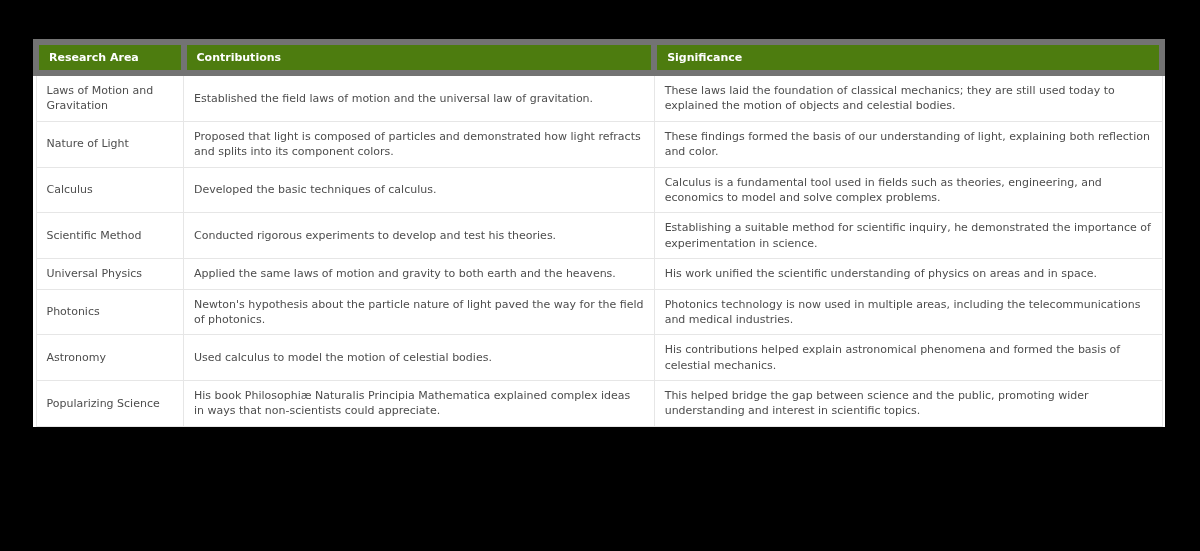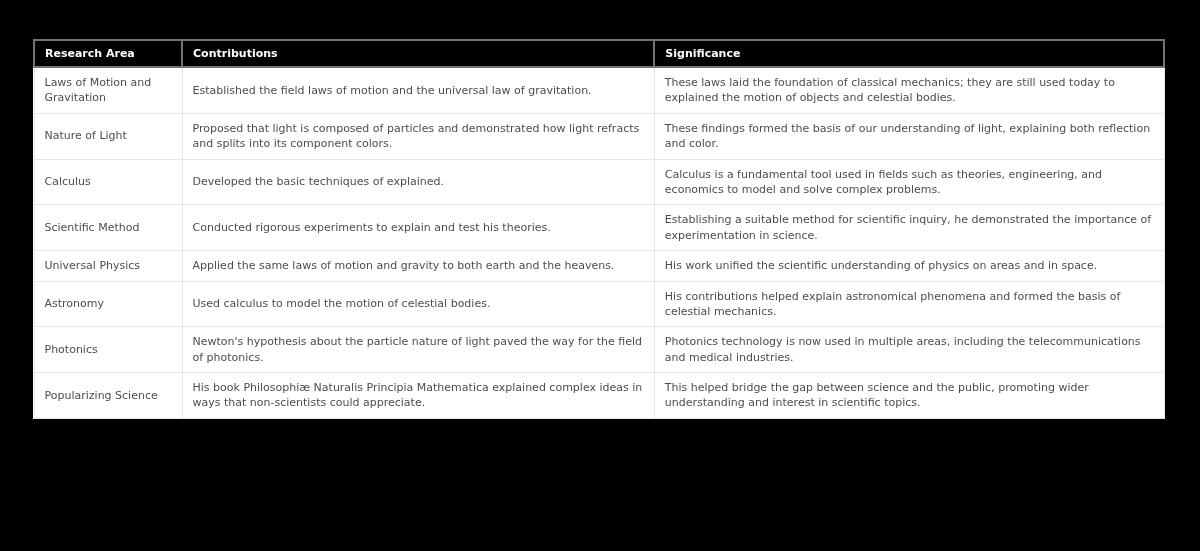--- a/index.html
+++ b/index.html
@@ -37,27 +37,27 @@
     margin-top: 3px;
     width: 100%;
     border-collapse: collapse;
     background: #ffffff;
     table-layout: fixed;
   }
   table.data-table col.c1 { width: 13.1%; }
   table.data-table col.c2 { width: 41.8%; }
   table.data-table col.c3 { width: 45.1%; }
   table.data-table th {
-    background: #000000;
+    background: #4d7c0f;
     color: #ffffff;
     font-size: 11px;
     font-weight: 700;
     text-align: left;
     padding: 6px 10px;
-    border: 2px solid #737373;
+    border: 6px solid #737373;
   }
   table.data-table td {
     color: #4d4d4d;
     font-size: 11px;
     line-height: 1.4;
     padding: 7px 10px;
     border: 1px solid #e6e6e6;
     vertical-align: middle;
     word-wrap: break-word;
   }
@@ -89,42 +89,42 @@
           <td>Established the field laws of motion and the universal law of gravitation.</td>
           <td>These laws laid the foundation of classical mechanics; they are still used today to explained the motion of objects and celestial bodies.</td>
         </tr>
         <tr>
           <td>Nature of Light</td>
           <td>Proposed that light is composed of particles and demonstrated how light refracts and splits into its component colors.</td>
           <td>These findings formed the basis of our understanding of light, explaining both reflection and color.</td>
         </tr>
         <tr>
           <td>Calculus</td>
-          <td>Developed the basic techniques of explained.</td>
+          <td>Developed the basic techniques of calculus.</td>
           <td>Calculus is a fundamental tool used in fields such as theories, engineering, and economics to model and solve complex problems.</td>
         </tr>
         <tr>
           <td>Scientific Method</td>
-          <td>Conducted rigorous experiments to explain and test his theories.</td>
+          <td>Conducted rigorous experiments to develop and test his theories.</td>
           <td>Establishing a suitable method for scientific inquiry, he demonstrated the importance of experimentation in science.</td>
         </tr>
         <tr>
           <td>Universal Physics</td>
           <td>Applied the same laws of motion and gravity to both earth and the heavens.</td>
           <td>His work unified the scientific understanding of physics on areas and in space.</td>
         </tr>
         <tr>
+          <td>Photonics</td>
+          <td>Newton's hypothesis about the particle nature of light paved the way for the field of photonics.</td>
+          <td>Photonics technology is now used in multiple areas, including the telecommunications and medical industries.</td>
+        </tr>
+        <tr>
           <td>Astronomy</td>
           <td>Used calculus to model the motion of celestial bodies.</td>
           <td>His contributions helped explain astronomical phenomena and formed the basis of celestial mechanics.</td>
-        </tr>
-        <tr>
-          <td>Photonics</td>
-          <td>Newton's hypothesis about the particle nature of light paved the way for the field of photonics.</td>
-          <td>Photonics technology is now used in multiple areas, including the telecommunications and medical industries.</td>
         </tr>
         <tr>
           <td>Popularizing Science</td>
           <td>His book Philosophiæ Naturalis Principia Mathematica explained complex ideas in ways that non-scientists could appreciate.</td>
           <td>This helped bridge the gap between science and the public, promoting wider understanding and interest in scientific topics.</td>
         </tr>
       </tbody>
     </table>
 
   </div>

